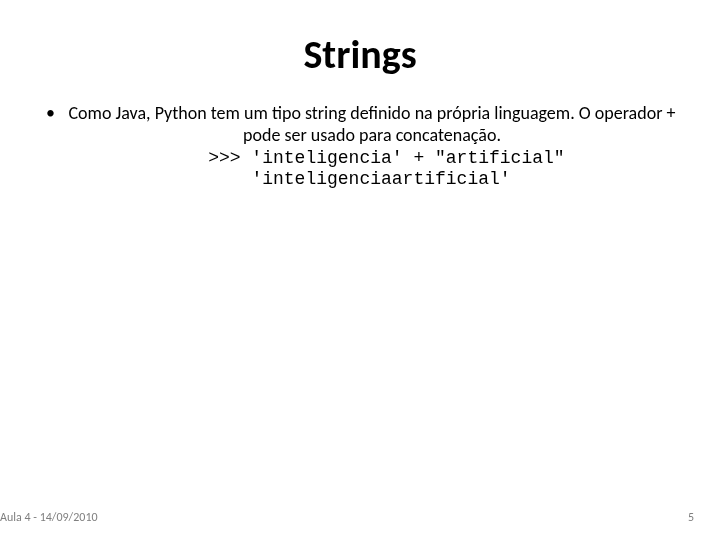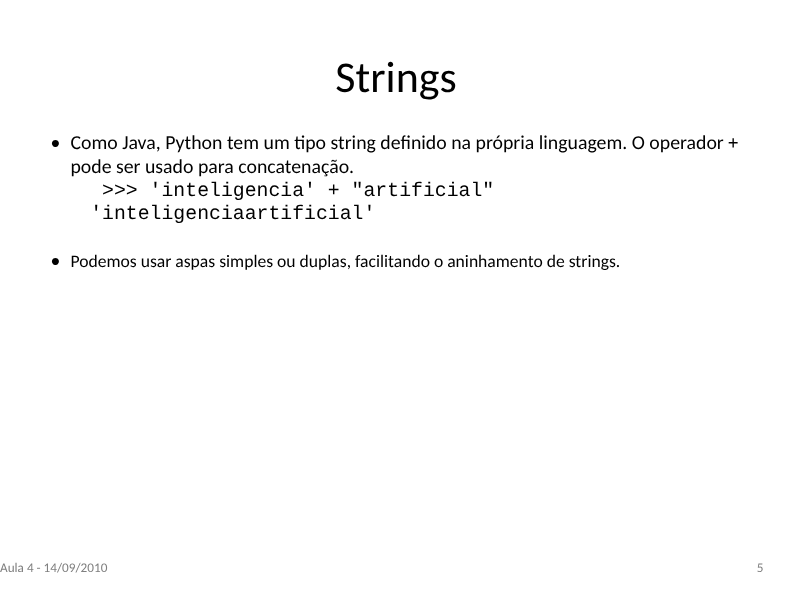--- a/index.html
+++ b/index.html
@@ -11,27 +11,28 @@
     color: #000;
   }
   .slide {
     position: relative;
     width: 720px; height: 540px;
     padding: 20px 40px 0 40px;
   }
   .title {
     text-align: center;
     font-size: 40px;
-    font-weight: 400;
-    margin: 26px 0 24px 0;
+    font-weight: 700;
+    margin: 10px 0 24px 0;
     letter-spacing: 0;
   }
   ul.bullets {
     margin: 0; padding: 0;
     list-style: none;
+    text-align: center;
   }
   ul.bullets > li {
     position: relative;
     padding-left: 24px;
     font-size: 18px;
     line-height: 1.2;
     margin-bottom: 20px;
   }
   ul.bullets > li::before {
     content: "•";
@@ -77,20 +78,17 @@
 
 <div class="slide">
   <h1 class="title">Strings</h1>
 
   <ul class="bullets">
     <li>
       <span class="body-text">Como Java, Python tem um tipo string definido na própria linguagem. O operador + pode ser usado para concatenação.</span>
       <span class="code"> &gt;&gt;&gt; 'inteligencia' + "artificial"
 'inteligenciaartificial'</span>
     </li>
-    <li>
-      <span class="small-text">Podemos usar aspas simples ou duplas, facilitando o aninhamento de strings.</span>
-    </li>
   </ul>
 
   <div class="footer-center">Aula 4 - 14/09/2010</div>
   <div class="footer-right">5</div>
 </div>
 
 </body></html>

